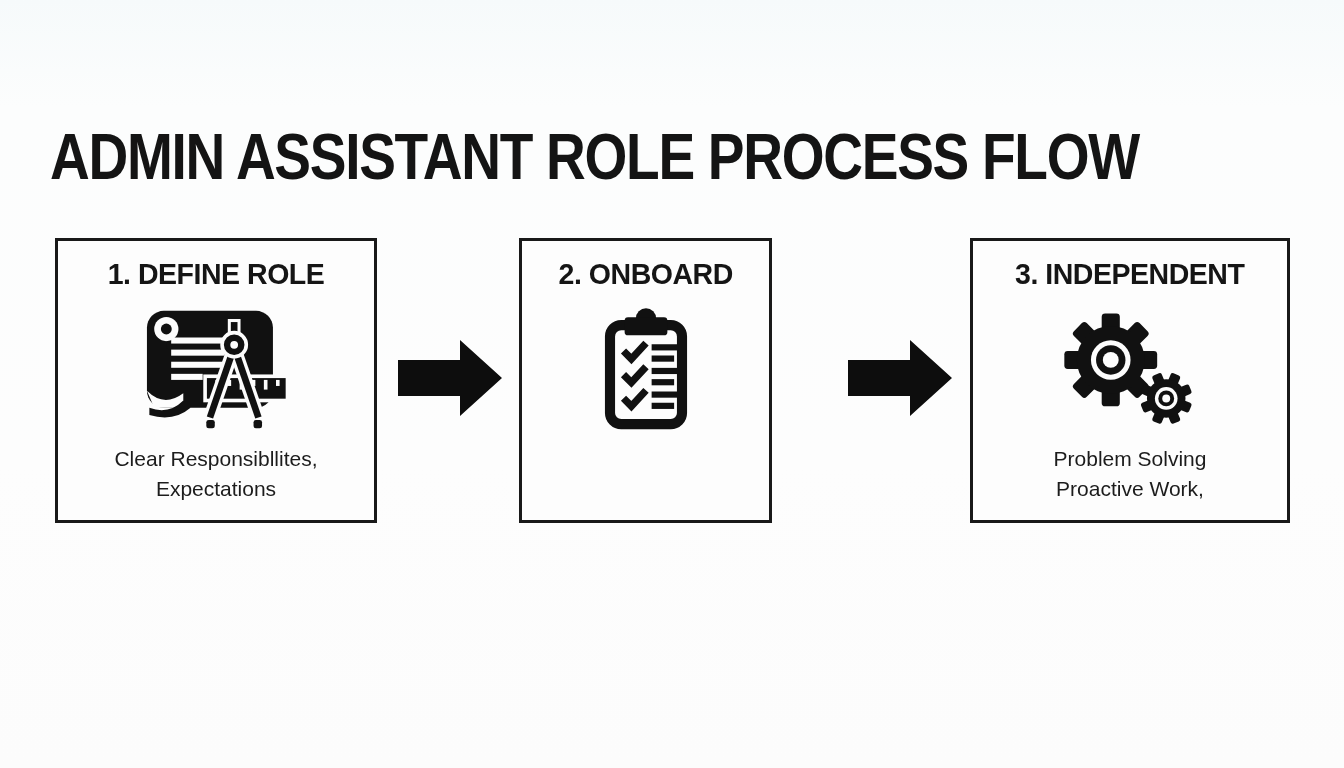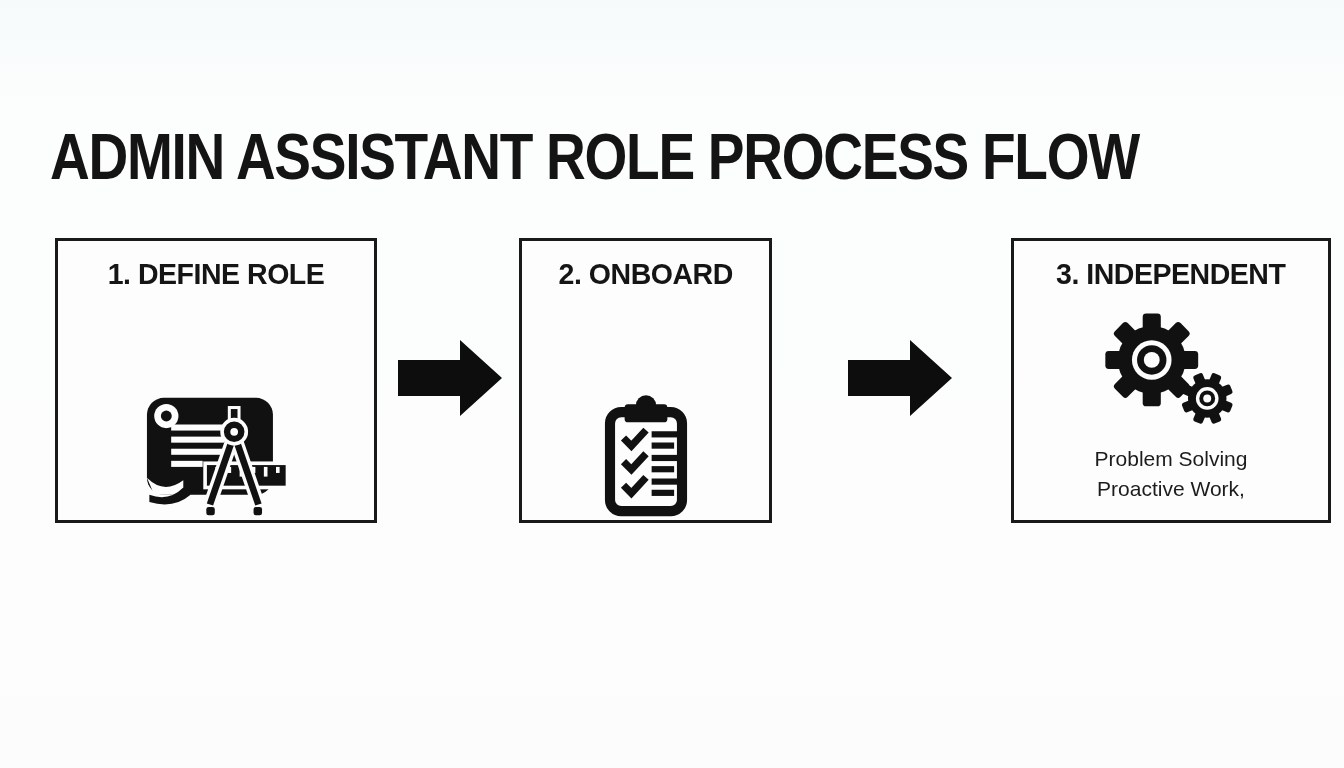--- a/index.html
+++ b/index.html
@@ -25,25 +25,24 @@
   }
   .step-box {
     position: absolute;
     top: 238px;
     height: 285px;
     background: #fdfdfd;
     border: 3px solid #191919;
     display: flex;
     flex-direction: column;
     align-items: center;
-    justify-content: space-between;
   }
   .box-1 { left: 55px;  width: 322px; }
   .box-2 { left: 519px; width: 253px; }
-  .box-3 { left: 970px; width: 320px; margin-left: 41px; }
+  .box-3 { left: 970px; width: 320px; }
   .step-heading {
     margin-top: 16px;
     font-size: 30px;
     font-weight: bold;
     letter-spacing: -0.5px;
     transform: scaleX(0.95);
     white-space: nowrap;
     color: #151515;
   }
   .step-icon {
@@ -110,20 +109,24 @@
         <line x1="80" y1="34" x2="100" y2="92" stroke="#fdfdfd" stroke-width="11"></line>
         <line x1="80" y1="34" x2="60" y2="92" stroke="#111" stroke-width="5.5"></line>
         <line x1="80" y1="34" x2="100" y2="92" stroke="#111" stroke-width="5.5"></line>
         <rect x="76" y="12" width="8" height="12" fill="#111" stroke="#fdfdfd" stroke-width="2.5"></rect>
         <circle cx="80" cy="32" r="10" fill="#111" stroke="#fdfdfd" stroke-width="3"></circle>
         <circle cx="80" cy="32" r="3.2" fill="#fdfdfd"></circle>
         <rect x="57" y="94" width="7" height="7" rx="2" fill="#111"></rect>
         <rect x="96" y="94" width="7" height="7" rx="2" fill="#111"></rect>
       </g>
     </svg>
+  </div>
+  <div class="step-desc">
+    <div>Clear Responsibllites,</div>
+    <div>Expectations</div>
   </div>
 </div>
 
 <div class="flow-arrow arrow-1">
   <svg width="104" height="76" viewBox="0 0 104 76">
     <polygon points="0,20 62,20 62,0 104,38 62,76 62,56 0,56" fill="#0d0d0d"></polygon>
   </svg>
 </div>
 
 <div class="step-box box-2">

